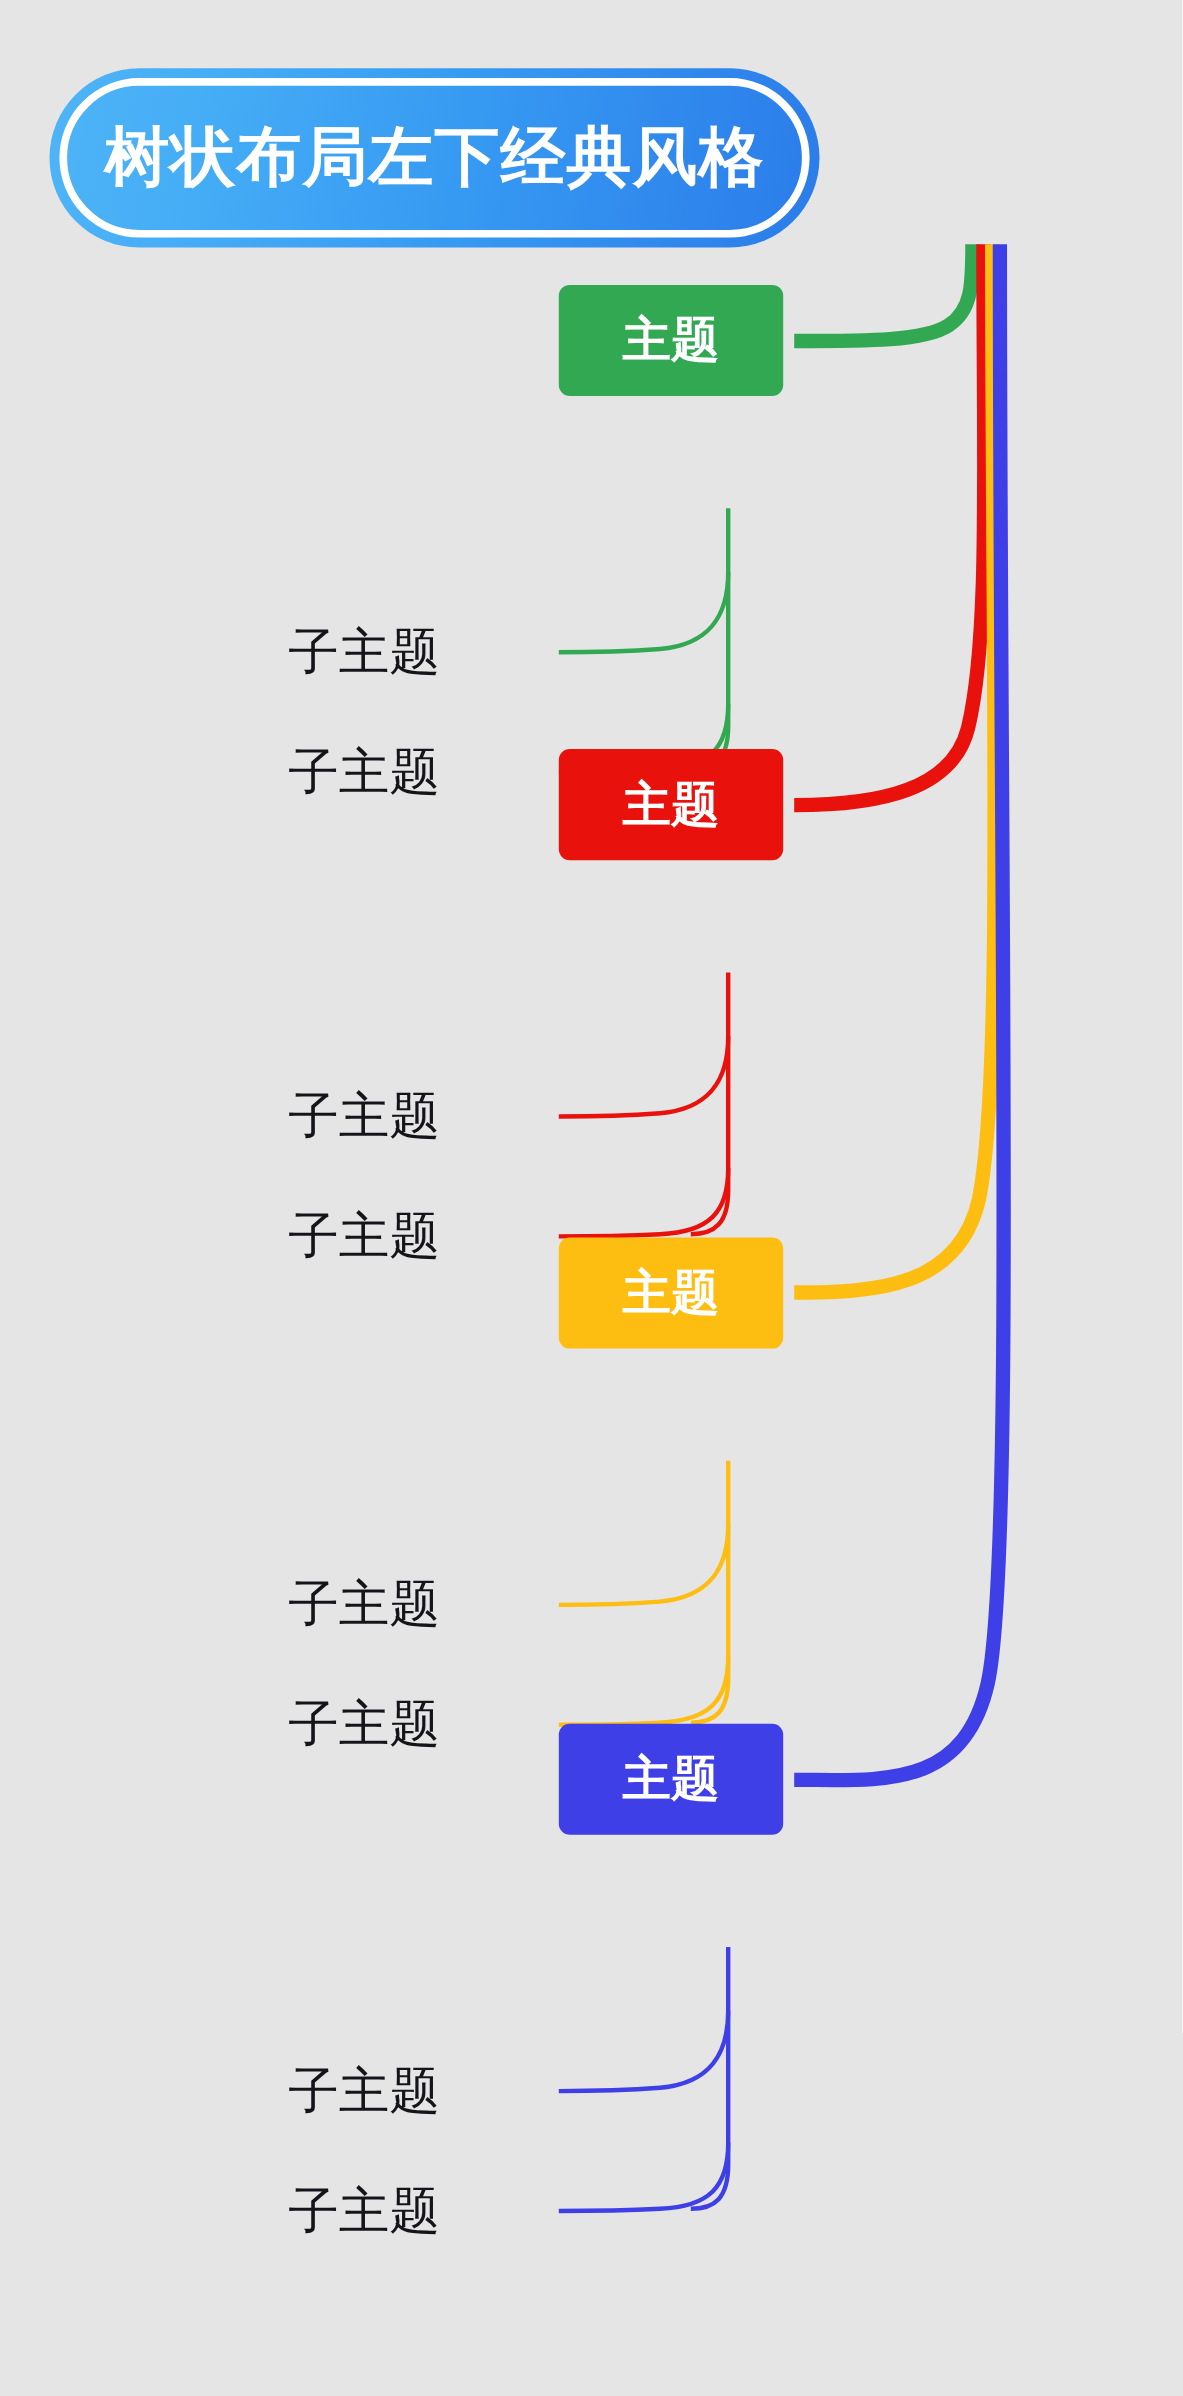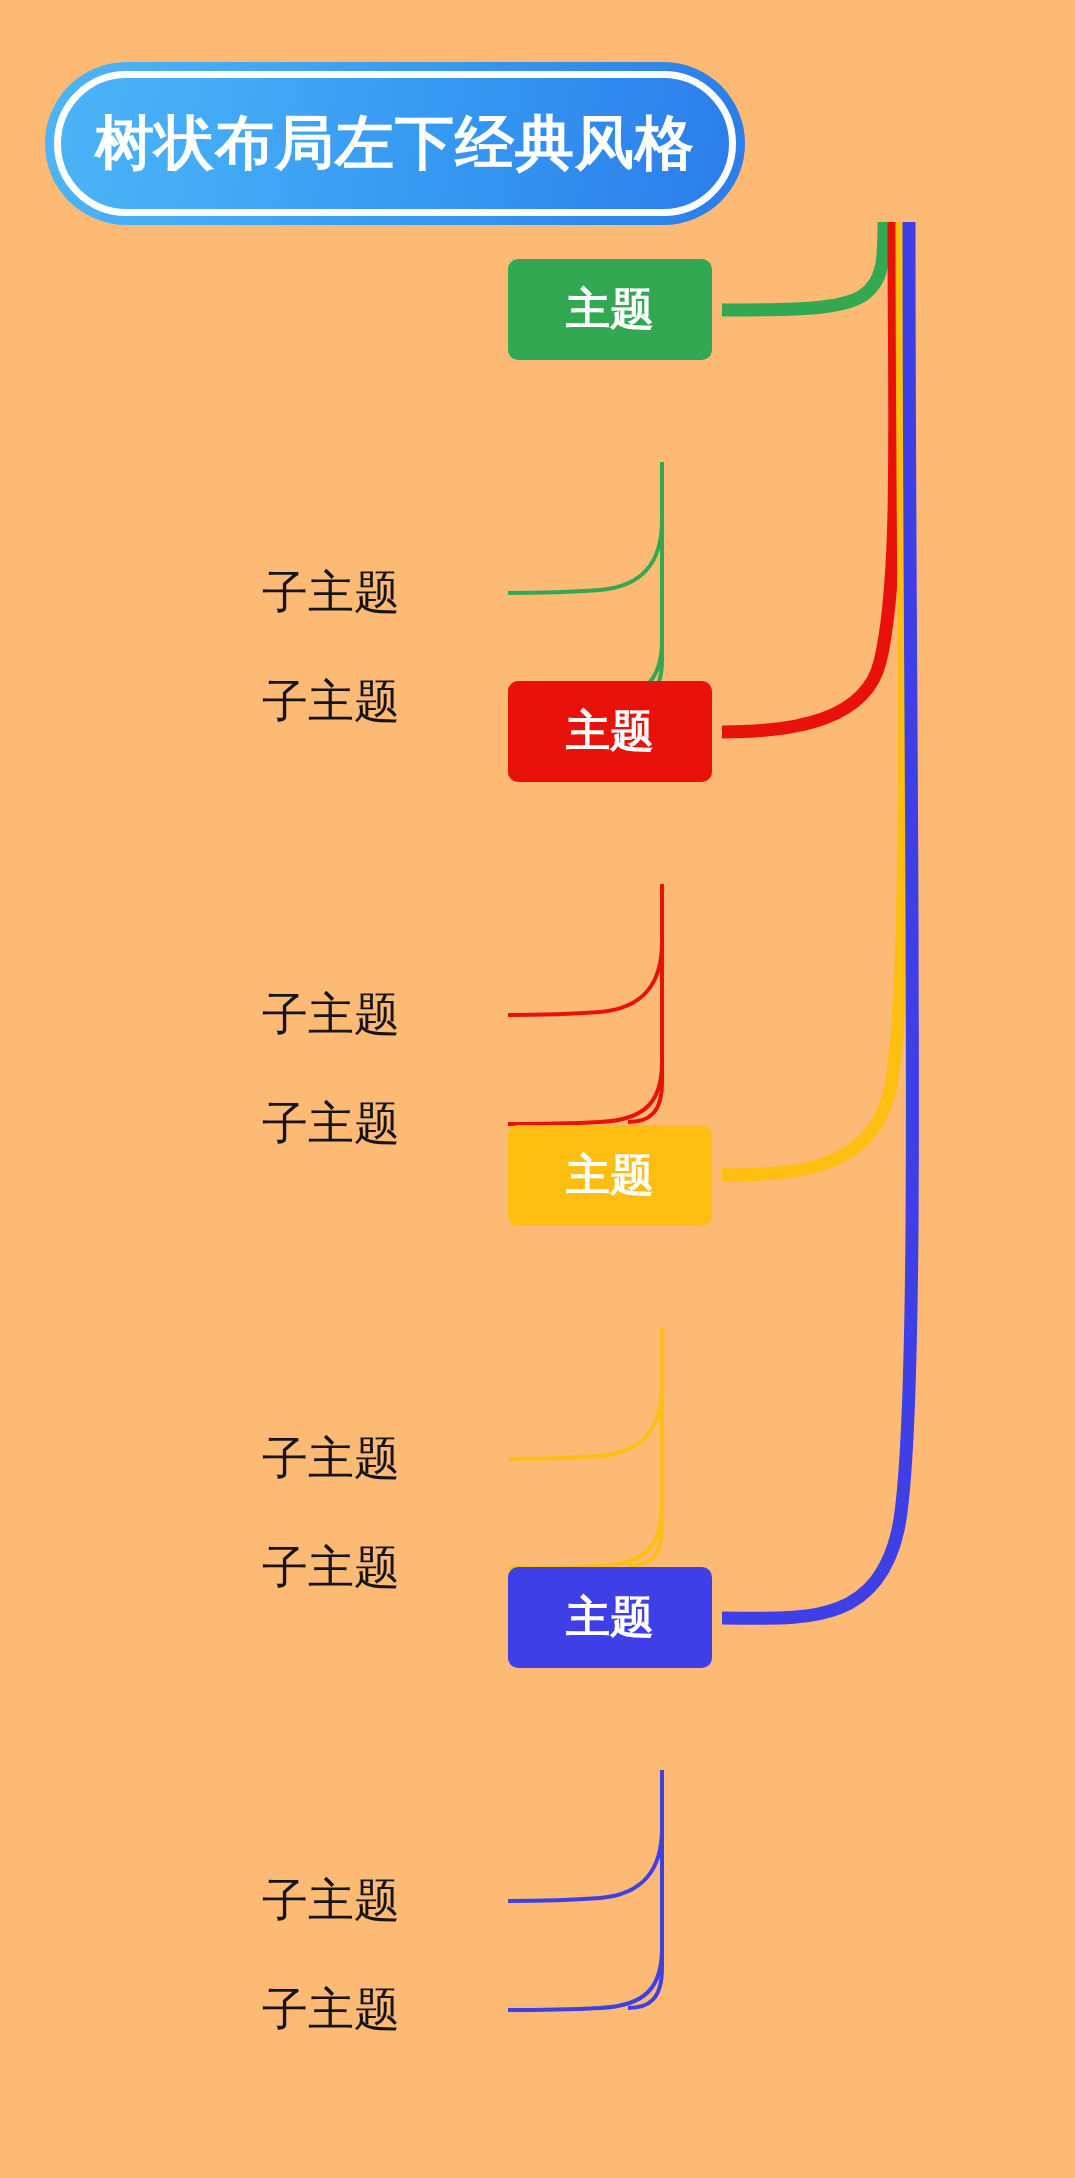--- a/index.html
+++ b/index.html
@@ -7,21 +7,21 @@
     padding: 0;
     background: #ffffff;
   }
   body {
     font-family: "Liberation Serif", "DejaVu Serif", serif;
   }
   #canvas {
     position: relative;
     width: 1075px;
     height: 2178px;
-    background: #fdba74;
+    background: #e5e5e5;
     overflow: hidden;
   }
   #links {
     position: absolute;
     left: 0;
     top: 0;
     width: 1075px;
     height: 2178px;
     pointer-events: none;
   }

